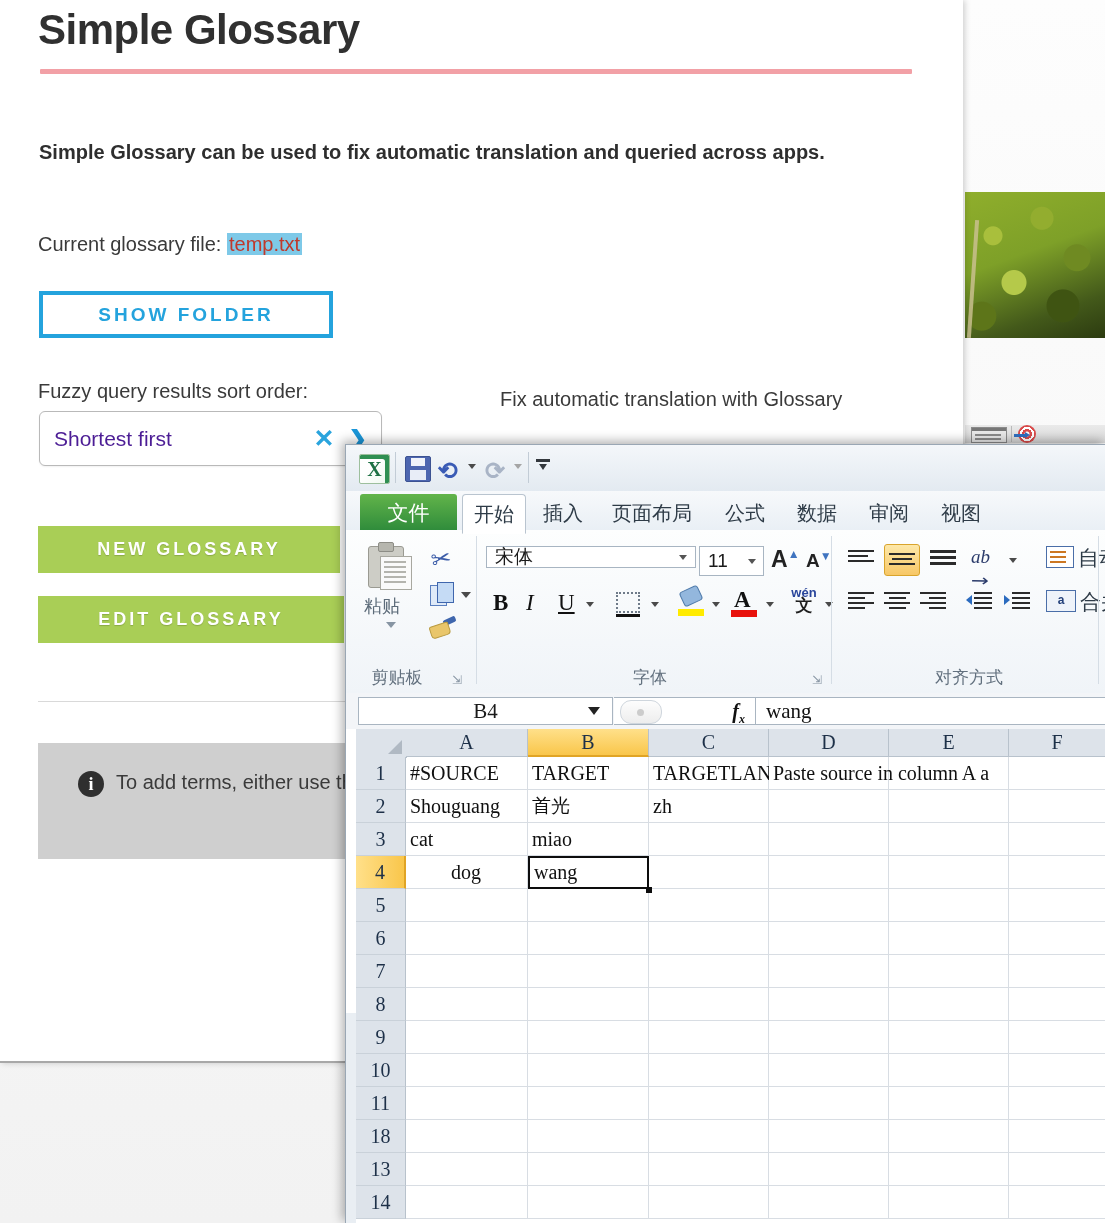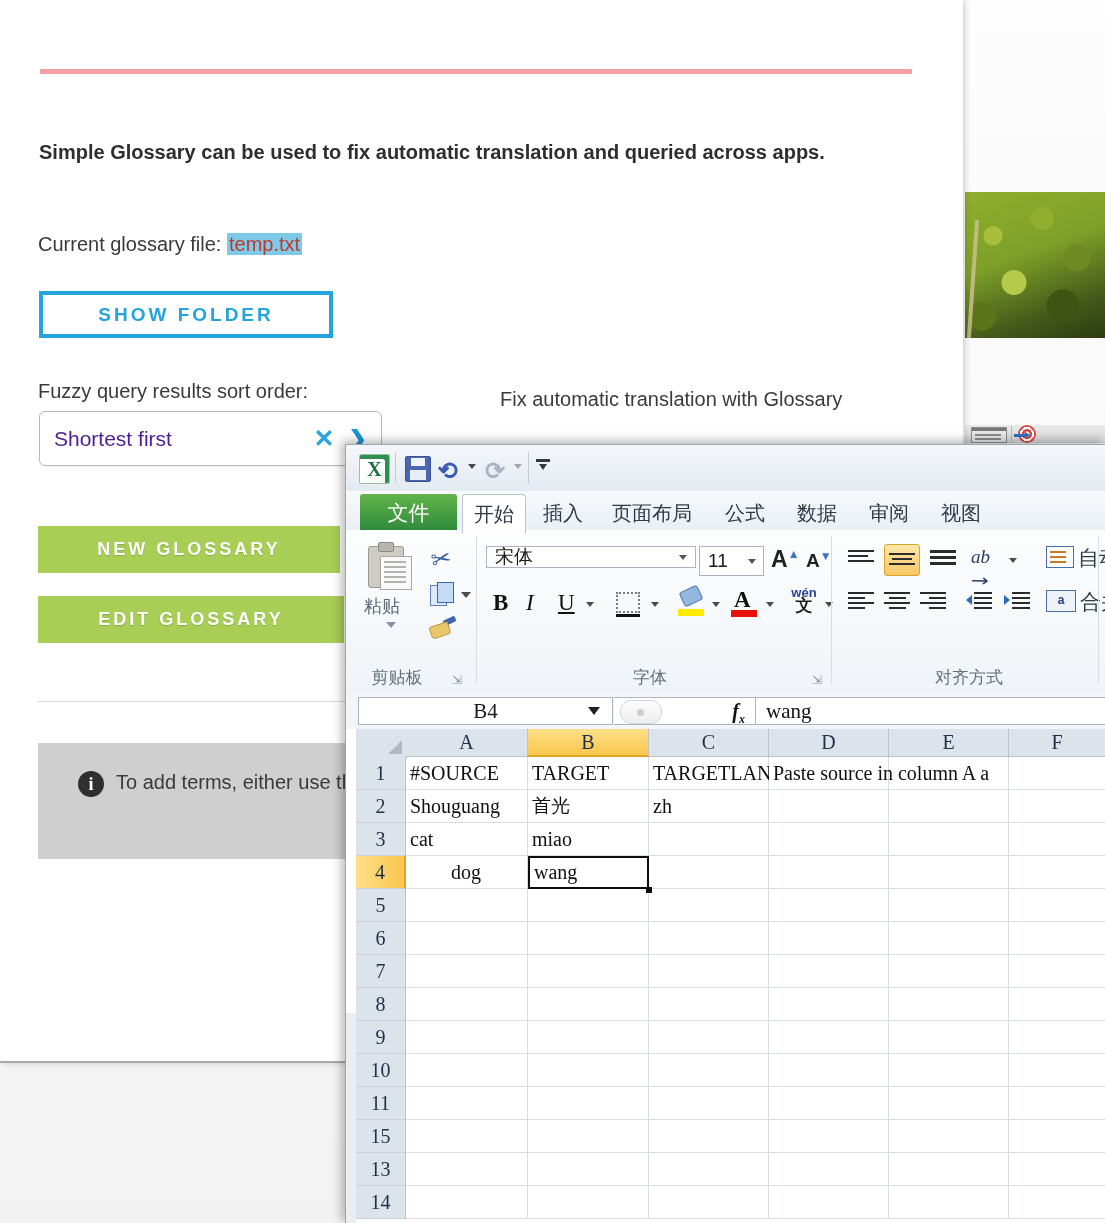--- a/index.html
+++ b/index.html
@@ -299,20 +299,21 @@
   <div id="taskbar-strip"></div>
   <div class="tb-ico" id="tb-win"></div>
   <div class="tb-ico" id="tb-sep"></div>
   <div class="tb-ico" id="tb-target">
     <div class="arr"></div>
   </div>
 </div>
 
 <div id="app-window">
 
+  <div id="app-title">Simple Glossary</div>
   <div id="title-rule"></div>
 
   <div id="app-desc">Simple Glossary can be used to fix automatic translation and queried across apps.</div>
 
   <div id="cur-file-row">
     <span>Current glossary file:</span>
     <span id="cur-file-name">temp.txt</span>
   </div>
 
   <div id="show-folder-btn">SHOW FOLDER</div>
@@ -505,21 +506,21 @@
       <div class="rowhdr" style="top: 61px;">2</div>
       <div class="rowhdr" style="top: 94px;">3</div>
       <div class="rowhdr sel" style="top: 127px;">4</div>
       <div class="rowhdr" style="top: 160px;">5</div>
       <div class="rowhdr" style="top: 193px;">6</div>
       <div class="rowhdr" style="top: 226px;">7</div>
       <div class="rowhdr" style="top: 259px;">8</div>
       <div class="rowhdr" style="top: 292px;">9</div>
       <div class="rowhdr" style="top: 325px;">10</div>
       <div class="rowhdr" style="top: 358px;">11</div>
-      <div class="rowhdr" style="top: 391px;">15</div>
+      <div class="rowhdr" style="top: 391px;">18</div>
       <div class="rowhdr" style="top: 424px;">13</div>
       <div class="rowhdr" style="top: 457px;">14</div>
       <div class="gcell" style="left: 60px; width: 122px; top: 28px;"></div>
       <div class="gcell" style="left: 182px; width: 121px; top: 28px;"></div>
       <div class="gcell" style="left: 303px; width: 120px; top: 28px;"></div>
       <div class="gcell" style="left: 423px; width: 120px; top: 28px;"></div>
       <div class="gcell" style="left: 543px; width: 120px; top: 28px;"></div>
       <div class="gcell" style="left: 663px; width: 97px; top: 28px;"></div>
       <div class="gcell" style="left: 60px; width: 122px; top: 61px;"></div>
       <div class="gcell" style="left: 182px; width: 121px; top: 61px;"></div>

